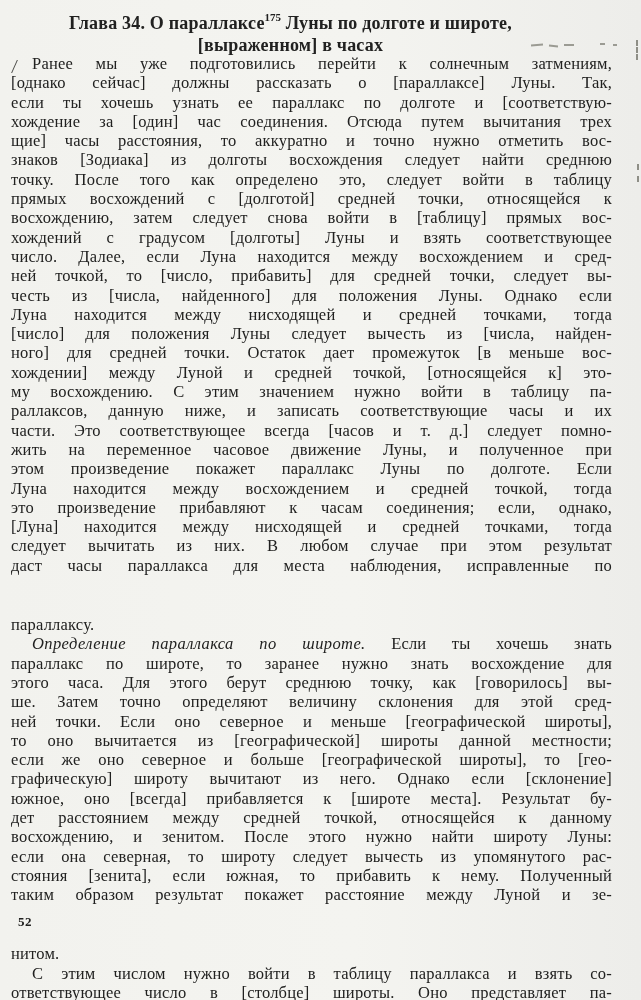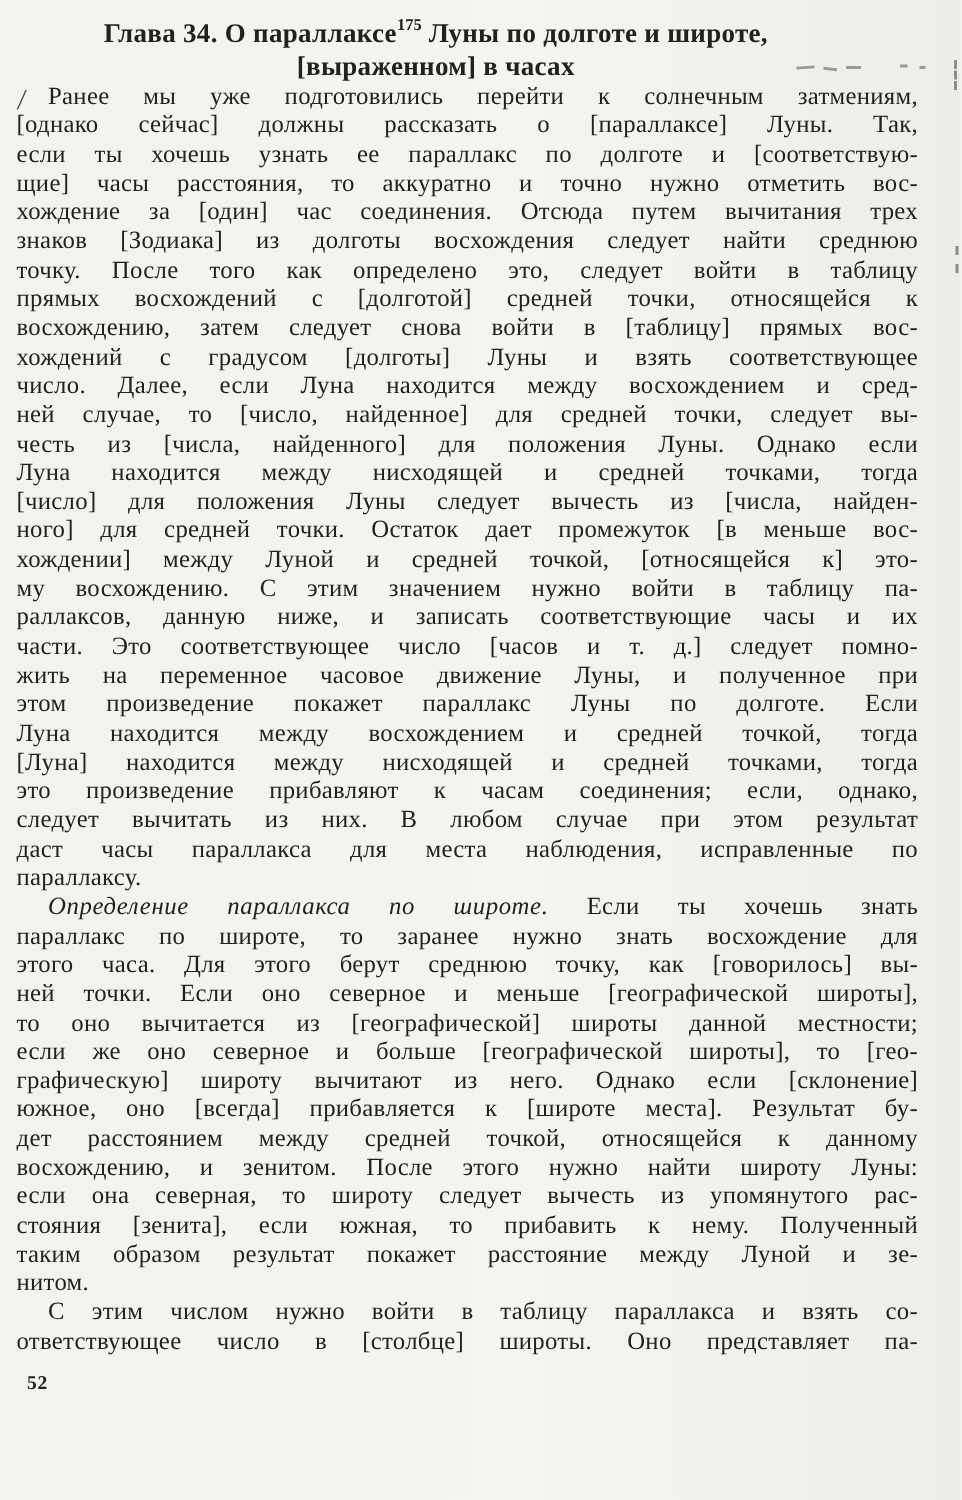--- a/index.html
+++ b/index.html
@@ -21,21 +21,21 @@
   .body-text{
     position:absolute;top:54px;left:11px;width:601px;
     font-size:16.5px;line-height:19.3px;letter-spacing:0.2px;
   }
   .line{
     text-align:justify;
     text-align-last:justify;
     height:19.3px;white-space:nowrap;
   }
   .line.indent{text-indent:21px;}
-  .line.last{text-align-last:left;}
+  .line.last{text-align-last:left;margin-top:40px;}
   .line em{font-style:italic;letter-spacing:0.4px;}
   .pagenum{
     position:absolute;left:18px;top:914px;
     font-size:13px;font-weight:700;letter-spacing:0.5px;
   }
   
   .art{position:absolute;}
   .art-slash{
     left:8px;top:60px;width:6px;height:13px;
     border-right:1.5px solid #4c4c48;transform:skewX(-24deg);
@@ -66,48 +66,49 @@
 
   <h1 class="title">
     <div><span>Глава 34. О параллаксе</span><sup>175</sup><span> Луны по долготе и широте,</span></div>
     <div>[выраженном] в часах</div>
   </h1>
 
   <div class="body-text" id="body-text">
       <div class="line indent">Ранее мы уже подготовились перейти к солнечным затмениям,</div>
       <div class="line">[однако сейчас] должны рассказать о [параллаксе] Луны. Так,</div>
       <div class="line">если ты хочешь узнать ее параллакс по долготе и [соответствую-</div>
+      <div class="line">хождение за [один] час соединения. Отсюда путем вычитания трех</div>
       <div class="line">щие] часы расстояния, то аккуратно и точно нужно отметить вос-</div>
-      <div class="line">хождение за [один] час соединения. Отсюда путем вычитания трех</div>
       <div class="line">знаков [Зодиака] из долготы восхождения следует найти среднюю</div>
       <div class="line">точку. После того как определено это, следует войти в таблицу</div>
       <div class="line">прямых восхождений с [долготой] средней точки, относящейся к</div>
       <div class="line">восхождению, затем следует снова войти в [таблицу] прямых вос-</div>
       <div class="line">хождений с градусом [долготы] Луны и взять соответствующее</div>
       <div class="line">число. Далее, если Луна находится между восхождением и сред-</div>
-      <div class="line">ней случае, то [число, найденное] для средней точки, следует вы-</div>
+      <div class="line">ней точкой, то [число, прибавить] для средней точки, следует вы-</div>
       <div class="line">честь из [числа, найденного] для положения Луны. Однако если</div>
       <div class="line">Луна находится между нисходящей и средней точками, тогда</div>
       <div class="line">[число] для положения Луны следует вычесть из [числа, найден-</div>
       <div class="line">ного] для средней точки. Остаток дает промежуток [в меньше вос-</div>
       <div class="line">хождении] между Луной и средней точкой, [относящейся к] это-</div>
       <div class="line">му восхождению. С этим значением нужно войти в таблицу па-</div>
       <div class="line">раллаксов, данную ниже, и записать соответствующие часы и их</div>
-      <div class="line">части. Это соответствующее число [часов и т. д.] следует помно-</div>
+      <div class="line">части. Это соответствующее всегда [часов и т. д.] следует помно-</div>
       <div class="line">жить на переменное часовое движение Луны, и полученное при</div>
       <div class="line">этом произведение покажет параллакс Луны по долготе. Если</div>
       <div class="line">Луна находится между восхождением и средней точкой, тогда</div>
+      <div class="line">это произведение прибавляют к часам соединения; если, однако,</div>
       <div class="line">[Луна] находится между нисходящей и средней точками, тогда</div>
-      <div class="line">это произведение прибавляют к часам соединения; если, однако,</div>
       <div class="line">следует вычитать из них. В любом случае при этом результат</div>
       <div class="line">даст часы параллакса для места наблюдения, исправленные по</div>
       <div class="line last">параллаксу.</div>
       <div class="line indent"><em>Определение параллакса по широте.</em> Если ты хочешь знать</div>
       <div class="line">параллакс по широте, то заранее нужно знать восхождение для</div>
       <div class="line">этого часа. Для этого берут среднюю точку, как [говорилось] вы-</div>
+      <div class="line">ше. Затем точно определяют величину склонения для этой сред-</div>
       <div class="line">ней точки. Если оно северное и меньше [географической широты],</div>
       <div class="line">то оно вычитается из [географической] широты данной местности;</div>
       <div class="line">если же оно северное и больше [географической широты], то [гео-</div>
       <div class="line">графическую] широту вычитают из него. Однако если [склонение]</div>
       <div class="line">южное, оно [всегда] прибавляется к [широте места]. Результат бу-</div>
       <div class="line">дет расстоянием между средней точкой, относящейся к данному</div>
       <div class="line">восхождению, и зенитом. После этого нужно найти широту Луны:</div>
       <div class="line">если она северная, то широту следует вычесть из упомянутого рас-</div>
       <div class="line">стояния [зенита], если южная, то прибавить к нему. Полученный</div>
       <div class="line">таким образом результат покажет расстояние между Луной и зе-</div>

